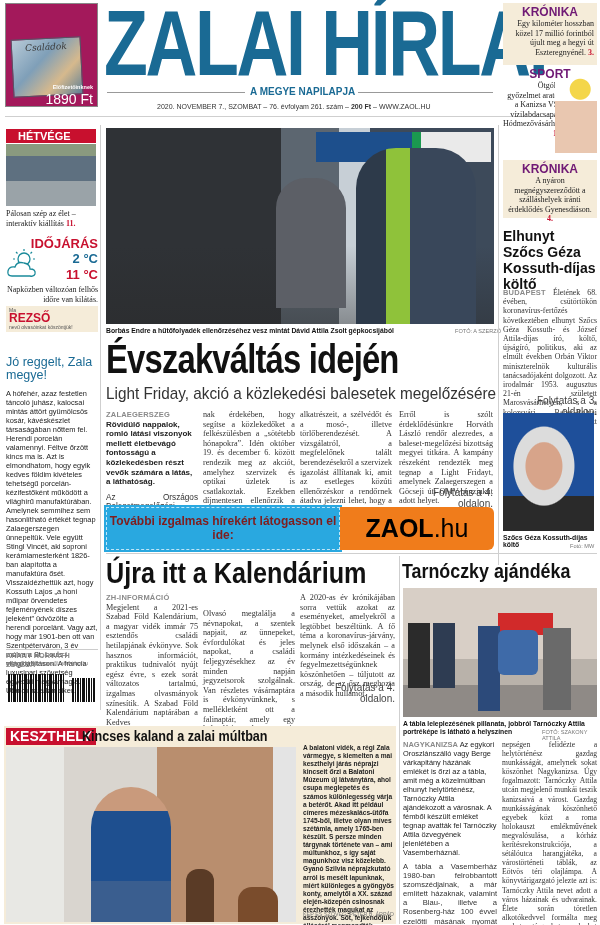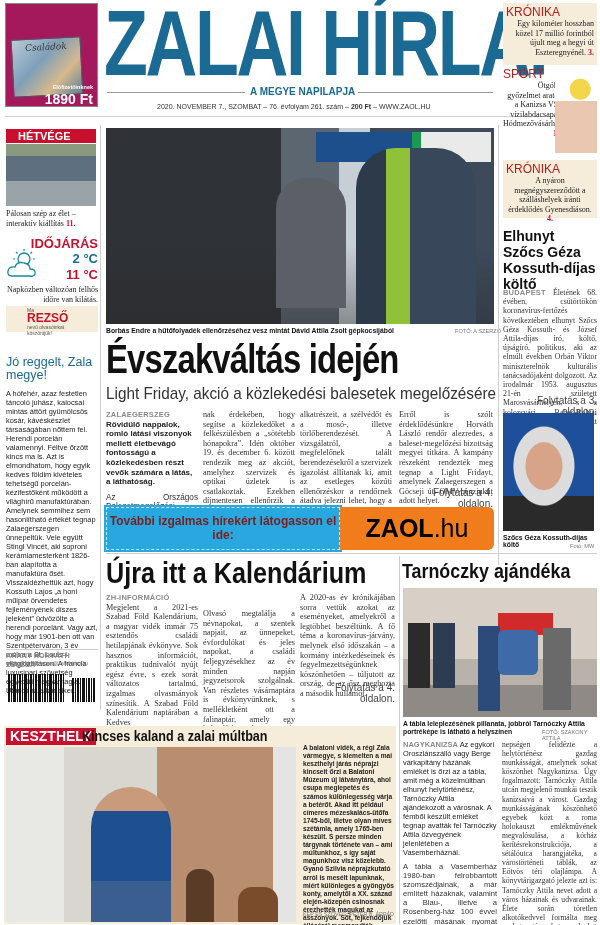--- a/index.html
+++ b/index.html
@@ -16,48 +16,48 @@
   .cont { font-family: "Liberation Sans", sans-serif; font-size: 10px; color: #444; text-align: right; }
   .hr { background: #cfcfcf; height: 1px; }
   .vr { background: #cfcfcf; width: 1px; }
 
   
   #ad { left: 5px; top: 3px; width: 93px; height: 104px; background: #a3195b; border: 1px solid #888; overflow: hidden; }
   #ad .headline { color: #ffe500; font-family: "Liberation Sans", sans-serif; font-weight: bold; font-style: italic; font-size: 11.5px; text-align: center; line-height: 13px; margin-top: 3px; }
   #ad .book { position: absolute; left: 6px; top: 34px; width: 70px; height: 58px; background: linear-gradient(135deg,#b9cbd8,#7f9fb8 40%,#d6b98d 70%,#5d7f96); transform: rotate(-3deg); border: 1px solid #556; }
   #ad .book-title { font-family: "DejaVu Serif", serif; font-style: italic; color: #3a3a3a; font-size: 9px; text-align: center; margin-top: 3px; }
   #ad .sub { position: absolute; right: 4px; top: 80px; color: #fff; font-family: "Liberation Sans", sans-serif; font-size: 5.5px; font-weight: bold; }
-  #ad .price { position: absolute; right: 4px; top: 87px; color: #fff; font-family: "Liberation Sans", sans-serif; font-weight: bold; font-size: 14px; }
+  #ad .price { position: absolute; right: 4px; top: 87px; color: #fff; font-family: "Liberation Sans", sans-serif; font-weight: normal; font-size: 14px; }
 
   
   #masthead-title { left: 104px; top: -2px; width: 392px; height: 90px; font-family: "Liberation Sans", sans-serif; font-weight: bold; color: #1a6a94; font-size: 92px; line-height: 90px; letter-spacing: -3px; transform: scaleX(0.78); transform-origin: left top; white-space: nowrap; }
   #masthead-sub { left: 250px; top: 86px; font-family: "Liberation Sans", sans-serif; font-weight: bold; color: #1a6a94; font-size: 10px; }
   #masthead-line-l { left: 107px; top: 92px; width: 138px; height: 1px; background: #999; }
   #masthead-line-r { left: 358px; top: 92px; width: 135px; height: 1px; background: #999; }
   #masthead-date { left: 157px; top: 103px; font-family: "Liberation Sans", sans-serif; font-size: 7px; color: #333; white-space: nowrap; }
 
   
   #kr1 { left: 503px; top: 3px; width: 94px; height: 62px; background: #f5ecd9; padding: 2px 3px; text-align: right; }
-  .teaser-head { font-family: "Liberation Sans", sans-serif; font-weight: normal; color: #b91c1c; font-size: 12px; text-align: left; }
+  .teaser-head { font-family: "Liberation Sans", sans-serif; font-weight: bold; color: #701a75; font-size: 12px; text-align: center; }
   .teaser-text { font-size: 8px; line-height: 9.5px; text-align: right; color: #222; }
   .teaser-num { color: #c8102e; font-weight: bold; }
   #sport { left: 503px; top: 67px; width: 94px; height: 90px; }
   #sport-img { left: 555px; top: 78px; width: 42px; height: 75px; background: radial-gradient(circle at 60% 15%, #f4d64a 0 10px, transparent 11px), linear-gradient(180deg, #fff 0 30%, #e9c7b0 30% 100%); }
   #kr2 { left: 503px; top: 160px; width: 94px; height: 58px; background: #f5ecd9; padding: 2px 3px; }
 
   
   #hetvege-head { left: 6px; top: 129px; background: #c8102e; color: #fff; font-family: "Liberation Sans", sans-serif; font-weight: bold; font-size: 11px; padding: 1px 12px; width: 90px; }
   #hetvege-img { left: 6px; top: 144px; width: 90px; height: 62px; background: linear-gradient(180deg, #8a9a7f 0 20%, #5e7080 20% 60%, #9aa3a8 60% 100%); }
   #hetvege-text { left: 6px; top: 209px; width: 92px; font-size: 8px; line-height: 9.5px; color: #222; }
   #weather-title { left: 30px; top: 236px; width: 68px; text-align: right; font-family: "Liberation Sans", sans-serif; font-weight: bold; color: #c8102e; font-size: 13px; }
   #weather-low { left: 30px; top: 251px; width: 68px; text-align: right; font-family: "Liberation Sans", sans-serif; font-weight: bold; color: #1a6a94; font-size: 13px; }
   #weather-high { left: 30px; top: 267px; width: 68px; text-align: right; font-family: "Liberation Sans", sans-serif; font-weight: bold; color: #c8102e; font-size: 13px; }
   #weather-icon { left: 6px; top: 248px; width: 34px; height: 34px; }
   #weather-text { left: 6px; top: 285px; width: 92px; font-size: 8px; line-height: 9.5px; text-align: right; color: #222; }
-  #rezso-box { left: 6px; top: 306px; width: 92px; height: 26px; background: #f5ecd9; padding: 1px 21px; }
+  #rezso-box { left: 6px; top: 306px; width: 92px; height: 26px; background: #f5ecd9; padding: 1px 3px; }
   #rezso-ma { font-size: 5px; color: #555; font-family: "Liberation Sans", sans-serif; }
   #rezso-title { font-family: "Liberation Sans", sans-serif; font-weight: bold; color: #c8102e; font-size: 12px; line-height: 11px; }
   #rezso-sub { font-size: 5px; color: #555; font-family: "Liberation Sans", sans-serif; }
   #greet-title { left: 6px; top: 356px; width: 92px; font-family: "Liberation Sans", sans-serif; font-weight: normal; color: #1a6a94; font-size: 12.5px; line-height: 13px; }
   #greet-text { left: 6px; top: 389px; width: 92px; font-family: "Liberation Sans", sans-serif; font-size: 7.4px; line-height: 9px; color: #222; }
   #greet-author { left: 6px; top: 649px; width: 92px; font-family: "Liberation Sans", sans-serif; font-weight: bold; color: #888; font-size: 7.3px; border-top: 1px solid #ccc; padding-top: 1px; }
   #greet-email { left: 6px; top: 660px; width: 92px; font-family: "Liberation Sans", sans-serif; color: #777; font-size: 5px; }
   #barcode { left: 8px; top: 672px; width: 88px; height: 34px; }
   #left-vr { left: 100px; top: 125px; height: 585px; }
 

